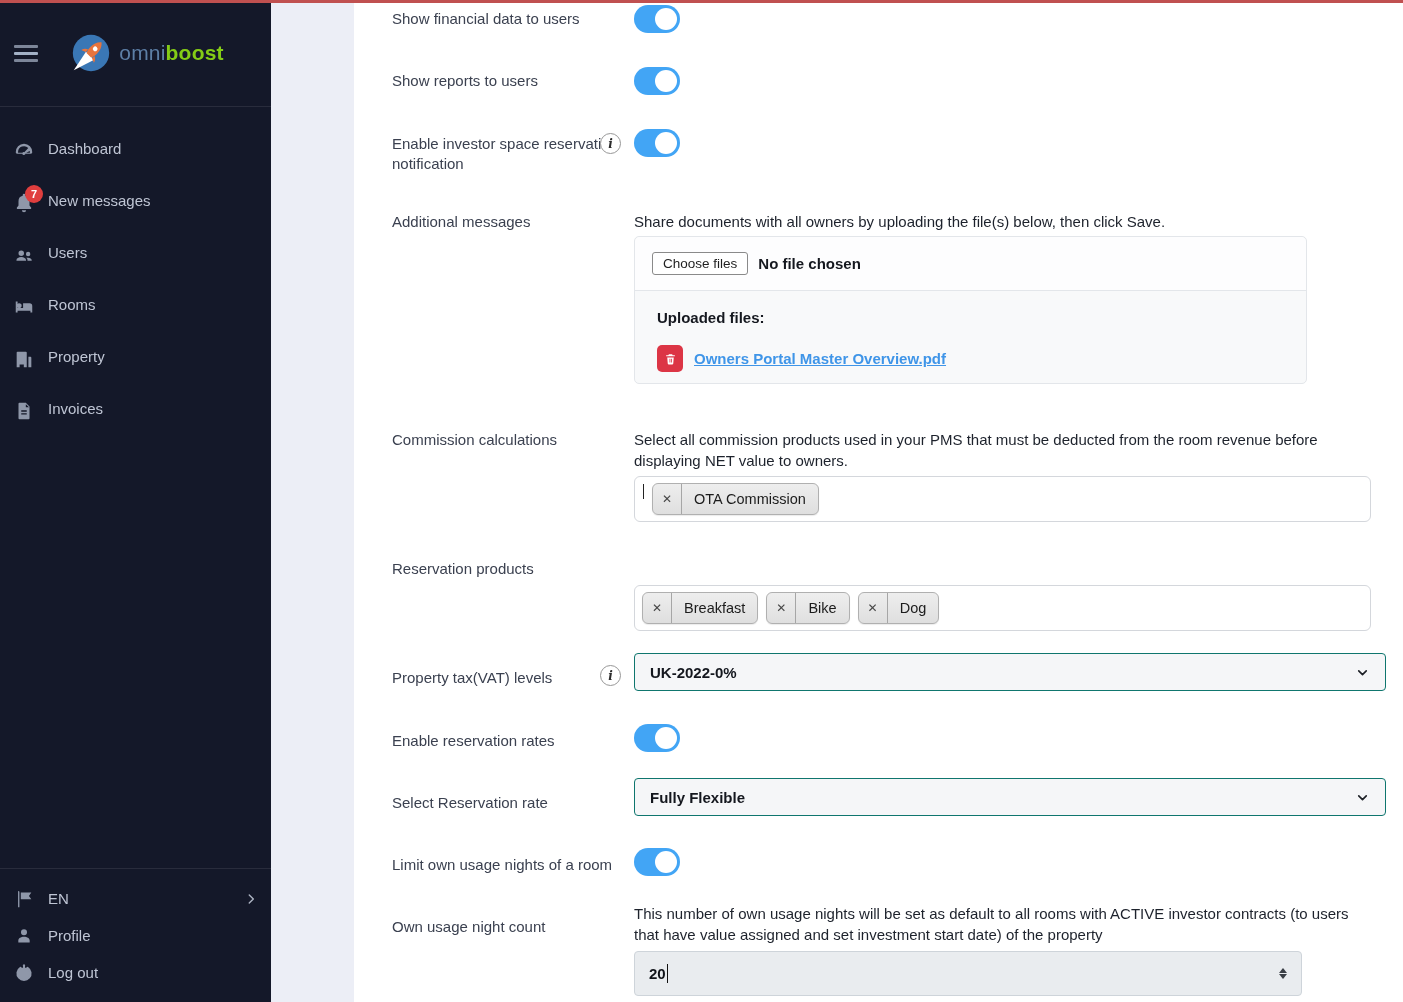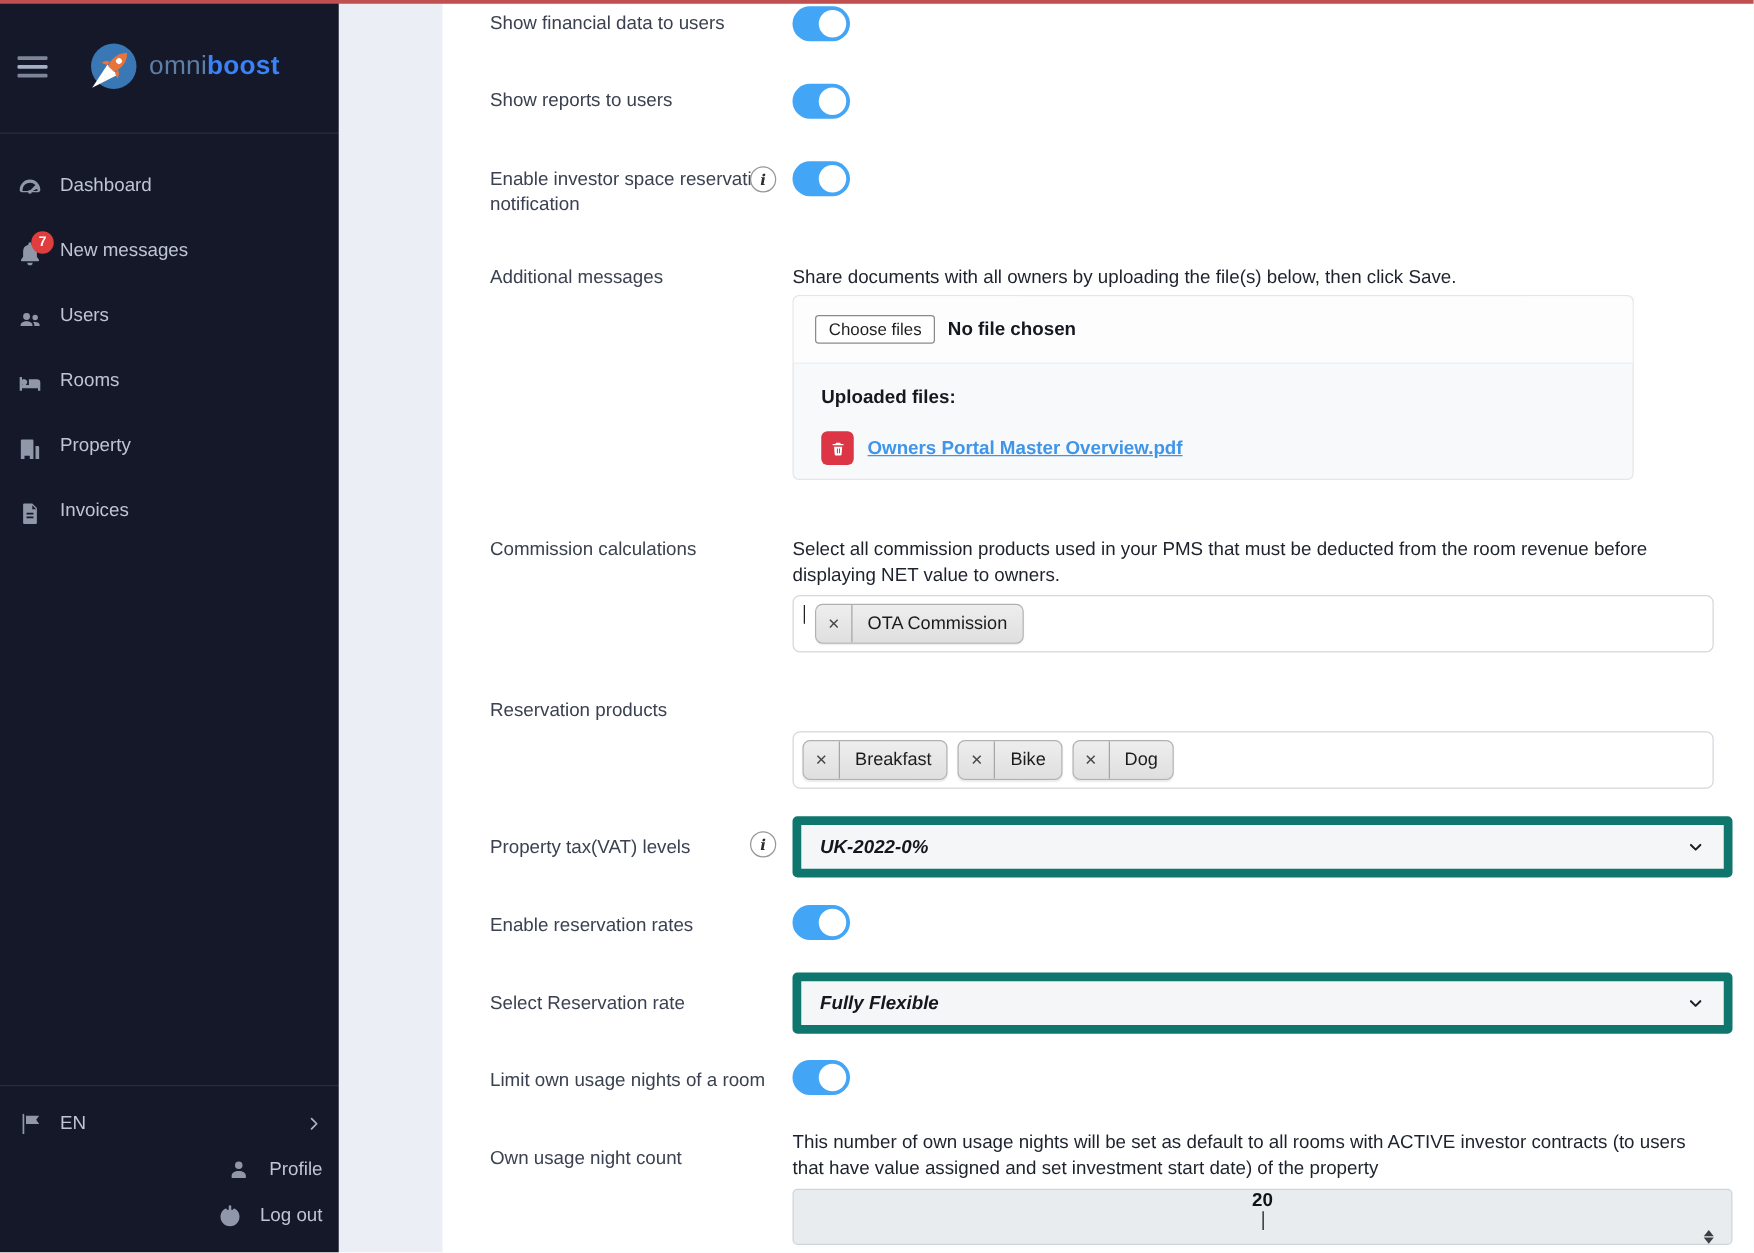--- a/index.html
+++ b/index.html
@@ -15,31 +15,31 @@
   .sidebar { position:absolute; top:0; left:0; width:271px; height:1002px; background:#141829; z-index:10; color:#c3c9d7; }
   .sidebar-header { position:absolute; top:0; left:0; right:0; height:107px; border-bottom:1px solid rgba(255,255,255,.09);
                     display:flex; align-items:center; padding:0 14px; }
   .hamburger { width:24px; display:flex; flex-direction:column; gap:4px; cursor:pointer; }
   .hamburger i { display:block; height:3px; border-radius:1px; background:#7d8699; }
   .hamburger i:nth-child(2) { background:#a3b1c6; }
   .logo-wrap { flex:1; display:flex; align-items:center; justify-content:center; gap:8px; }
   .logo-badge { width:40px; height:40px; }
   .logo-text { font-size:21px; letter-spacing:.2px; }
   .logo-omni { color:#5d7fa6; font-weight:400; }
-  .logo-boost { color:#3b82f6; font-weight:700; }
+  .logo-boost { color:#84cc16; font-weight:700; }
 
   .nav { position:absolute; top:140px; left:0; right:0; }
   .nav-item { height:52px; display:flex; align-items:flex-start; padding:0 13px; gap:13px; cursor:pointer; font-size:15px; font-weight:500; color:#bfc5d4; }
   .nav-icon { position:relative; width:22px; height:22px; flex-shrink:0; color:#8f97a9; }
   .nav-icon svg { width:100%; height:100%; fill:currentColor; }
   .badge { position:absolute; top:-7px; right:-8px; min-width:18px; height:18px; border-radius:9px; background:#e03e3e;
            color:#fff; font-size:11px; font-weight:700; display:flex; align-items:center; justify-content:center; }
 
   .sidebar-footer { position:absolute; top:868px; left:0; right:0; border-top:1px solid rgba(255,255,255,.09); padding-top:11px; }
-  .footer-item { height:37px; display:flex; align-items:center; padding:0 13px; gap:13px; cursor:pointer; font-size:15px; font-weight:500; color:#bfc5d4;justify-content:flex-end; }
+  .footer-item { height:37px; display:flex; align-items:center; padding:0 13px; gap:13px; cursor:pointer; font-size:15px; font-weight:500; color:#bfc5d4; }
   .footer-item .chev { margin-left:auto; width:14px; height:14px; color:#aeb5c4; }
   .footer-item .chev svg { width:100%; height:100%; fill:none; stroke:currentColor; stroke-width:2.4; stroke-linecap:round; stroke-linejoin:round; }
 
   
   .main { position:absolute; top:0; left:271px; right:0; bottom:0; background:#eceef6; }
   .card { position:absolute; top:3px; left:67px; right:0; bottom:0; background:#fff;margin-left:16px; }
 
   .flabel { position:absolute; left:38px; width:242px; font-size:15px; line-height:20px; color:#3b4150; }
   .desc { position:absolute; font-size:15px; line-height:21px; color:#1d222c; font-weight:500; }
 
@@ -64,29 +64,29 @@
   
   .tags-box { position:absolute; left:280px; width:737px; height:46px; background:#fff; border:1px solid #d4d7dc; border-radius:6px;
               display:flex; align-items:center; padding:0 7px; gap:8px; cursor:text; }
   .text-cursor { width:1px; height:15px; background:#222; align-self:flex-start; margin:7px 0 0 1px; }
   .tag { display:flex; align-items:stretch; height:32px; border:1px solid #b0b0b0; border-radius:6px;
          background:linear-gradient(#eeeeee,#dfdfdf); overflow:hidden; box-shadow:0 1px 1px rgba(0,0,0,.08); flex-shrink:0; }
   .tag-x { display:flex; align-items:center; padding:0 9px; border-right:1px solid #a6a6a6; color:#474747; font-size:12px; font-weight:700; cursor:pointer; }
   .tag-label { display:flex; align-items:center; padding:0 12px; font-size:14.5px; font-weight:500; color:#1c1c1c; white-space:nowrap; }
 
   
-  .select { position:absolute; left:280px; width:752px; height:49px; background:#f5f6f8; border:7px solid #0f766e; border-radius:4px;
-            display:flex; align-items:center; justify-content:space-between; padding:0 15px; cursor:pointer;font-style:italic; }
+  .select { position:absolute; left:280px; width:752px; height:38px; background:#f5f6f8; border:1px solid #0f766e; border-radius:4px;
+            display:flex; align-items:center; justify-content:space-between; padding:0 15px; cursor:pointer; }
   .select-value { font-size:15px; font-weight:700; color:#14171e; }
   .select .chev-down { width:15px; height:15px; }
   .select .chev-down svg { width:100%; height:100%; fill:none; stroke:#1d2026; stroke-width:2.6; stroke-linecap:round; stroke-linejoin:round; }
 
   
-  .number-input { position:absolute; left:280px; top:948px; width:752px; height:45px; background:#e9ecef; border:1px solid #ced4da; border-radius:4px;
-                  display:flex; align-items:center; padding:0 14px; cursor:text;flex-direction:column; }
+  .number-input { position:absolute; left:280px; top:948px; width:668px; height:45px; background:#e9ecef; border:1px solid #ced4da; border-radius:4px;
+                  display:flex; align-items:center; padding:0 14px; cursor:text; }
   .num-value { font-size:15px; font-weight:700; color:#101319; }
   .num-cursor { width:1.5px; height:19px; background:#111; margin-left:1px; }
   .spinner { margin-left:auto; display:flex; flex-direction:column; gap:1px; align-items:center; cursor:pointer; }
   .spinner i { width:0; height:0; border-left:4px solid transparent; border-right:4px solid transparent; display:block; }
   .spin-up { border-bottom:5px solid #3a3f46; }
   .spin-down { border-top:5px solid #3a3f46; }
 </style>
 </head>
 <body>
 

